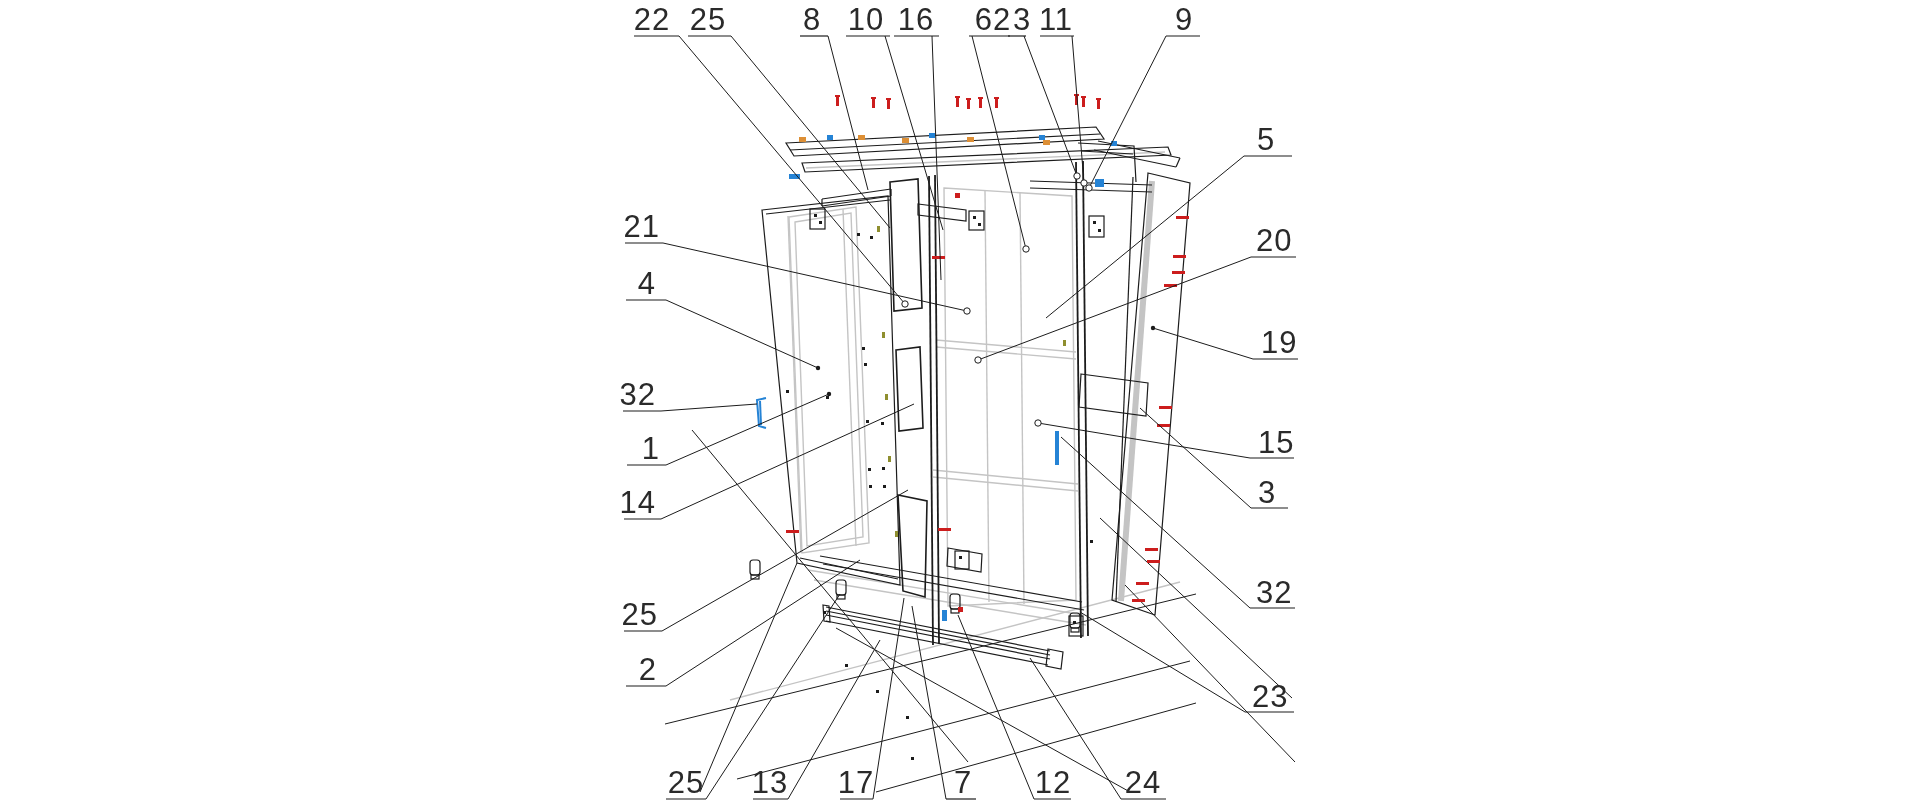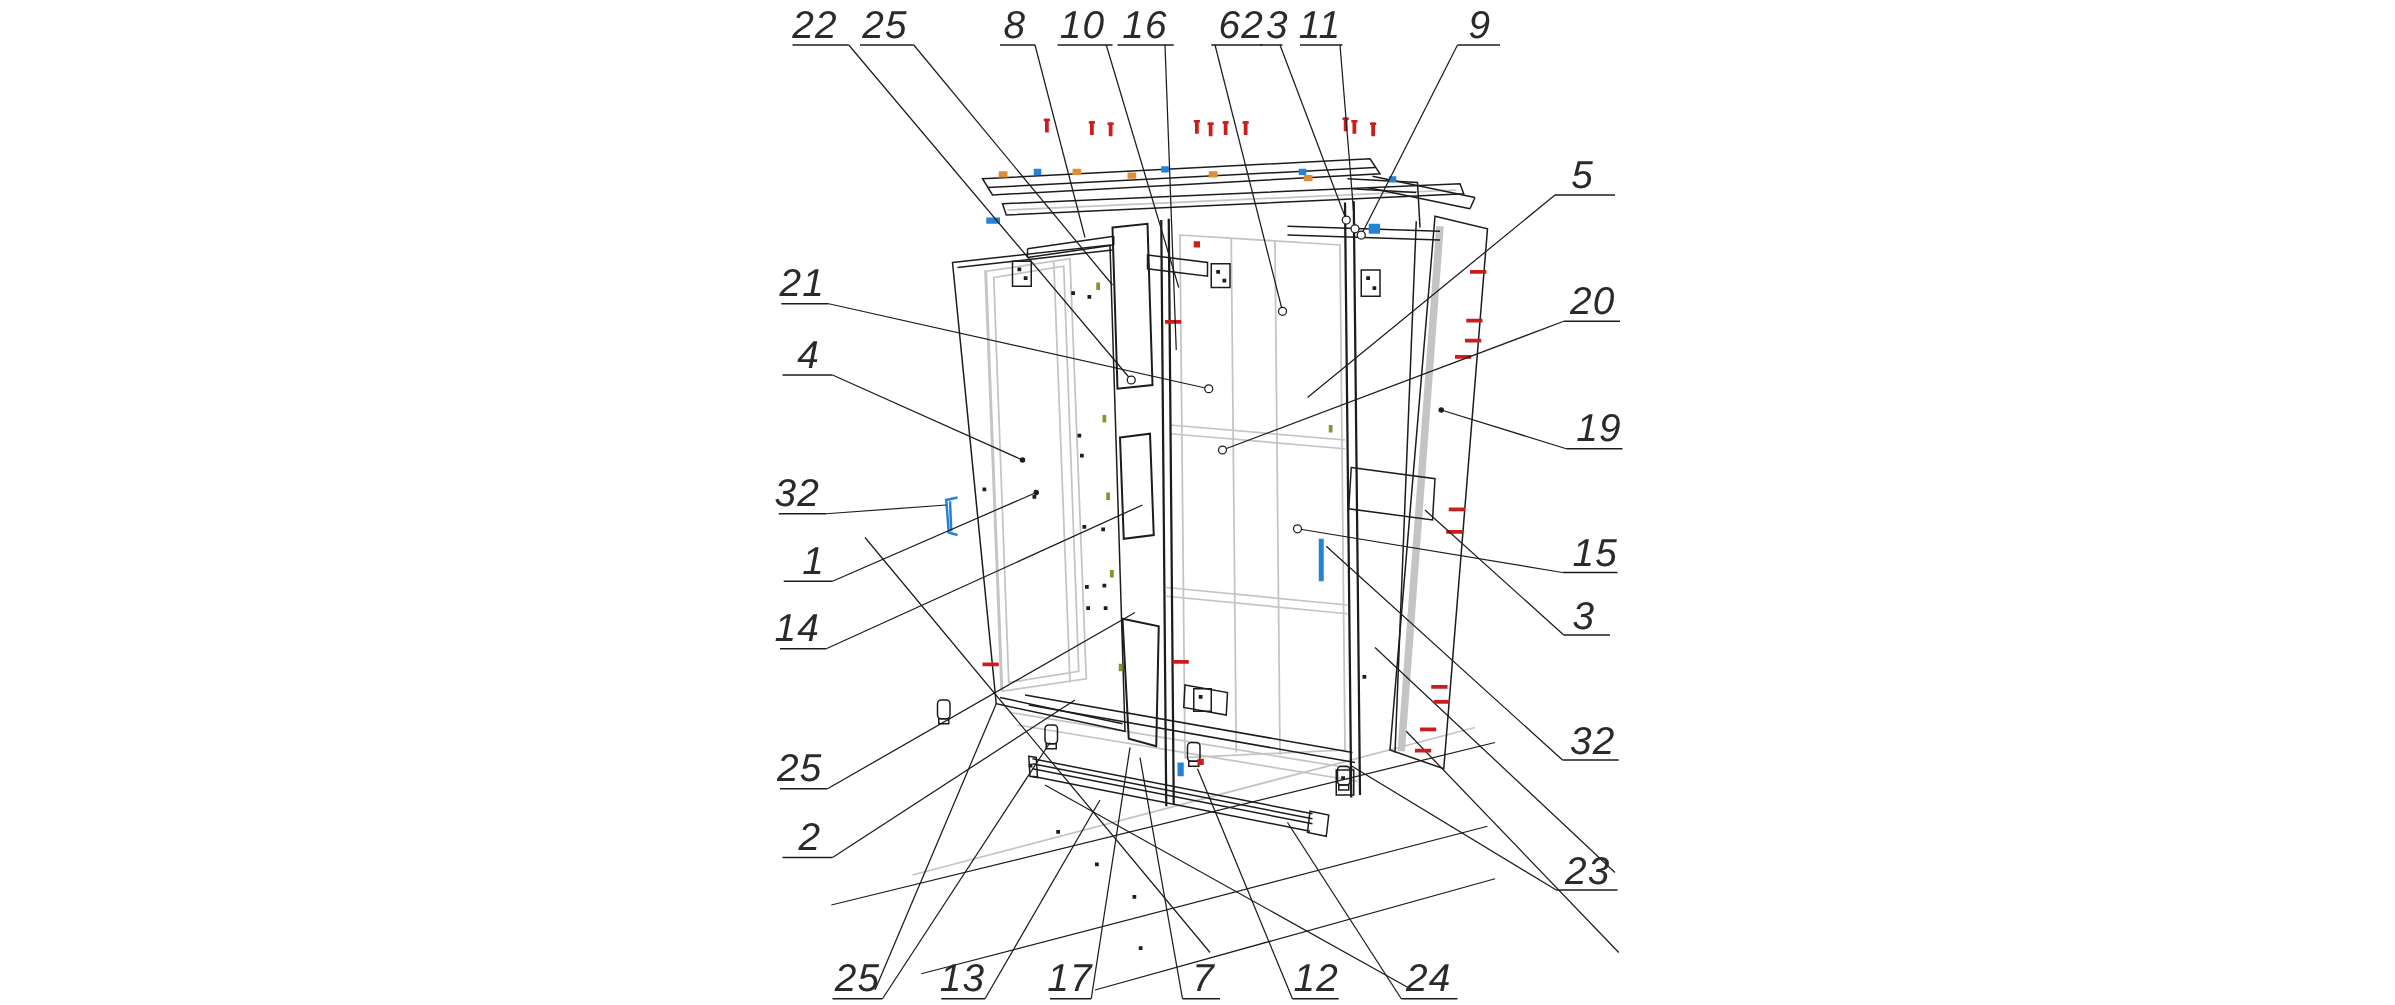--- a/index.html
+++ b/index.html
@@ -1,17 +1,17 @@
 <!DOCTYPE html>
 <html><head>
 <meta charset="utf-8">
 <style>
   html,body{margin:0;padding:0;background:#ffffff;}
   .stage{position:relative;width:1916px;height:804px;background:#ffffff;overflow:hidden;
-         font-family:"Liberation Sans", sans-serif;font-style:italic;}
+         font-family:"Liberation Sans", sans-serif;}
   svg{position:absolute;left:0;top:0;}
   .callout-text{font-family:"Liberation Sans","DejaVu Sans",sans-serif;font-size:31px;
                 font-weight:400;fill:#2a2a2a;letter-spacing:1px;}
 </style>
 </head>
 <body>
 
 <div class="stage">
   <svg width="1916" height="804" viewBox="0 0 1916 804">
 

